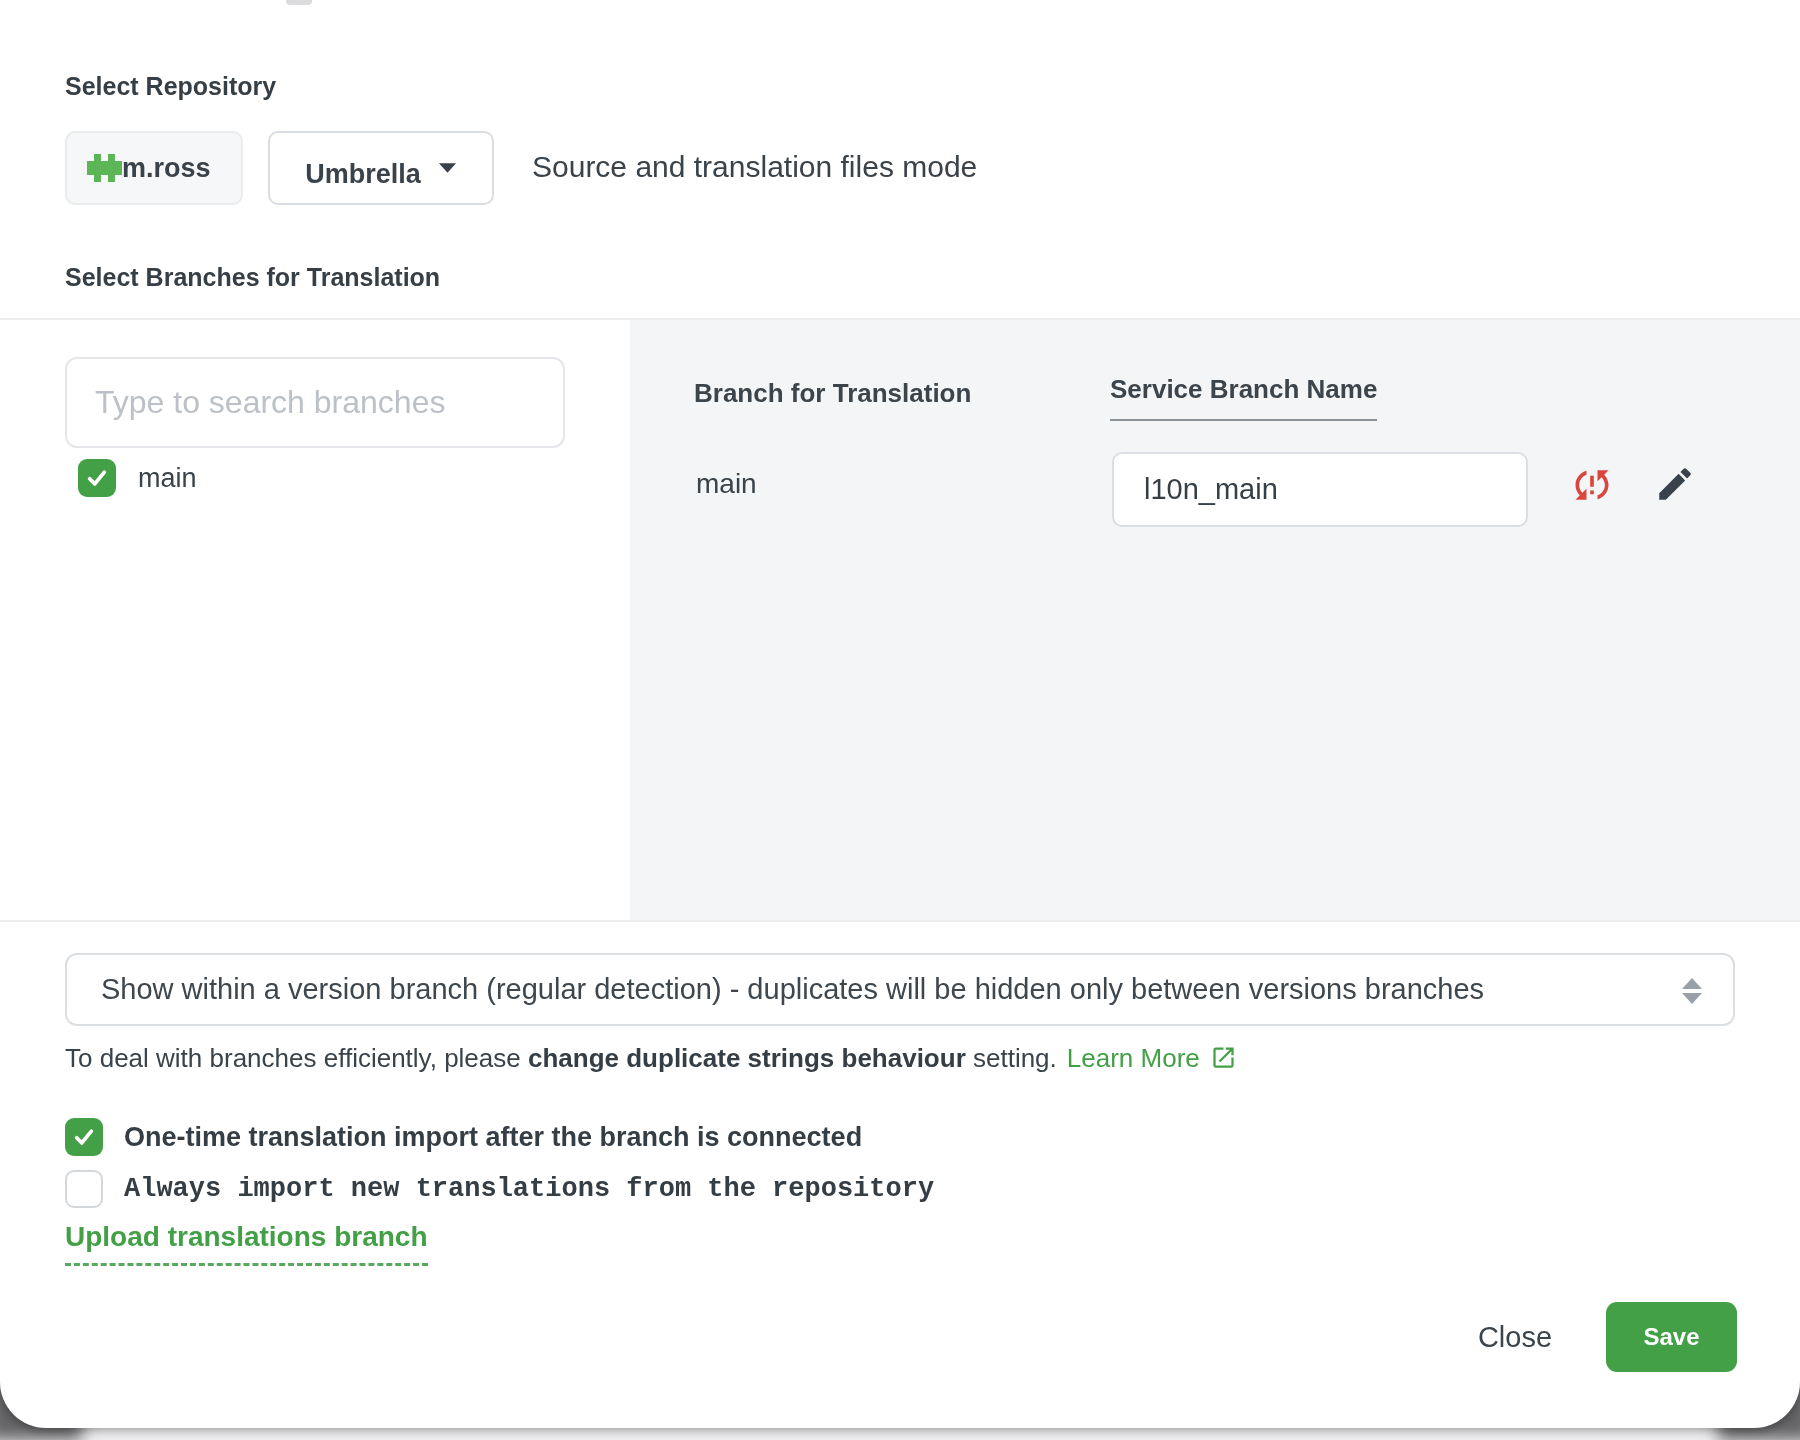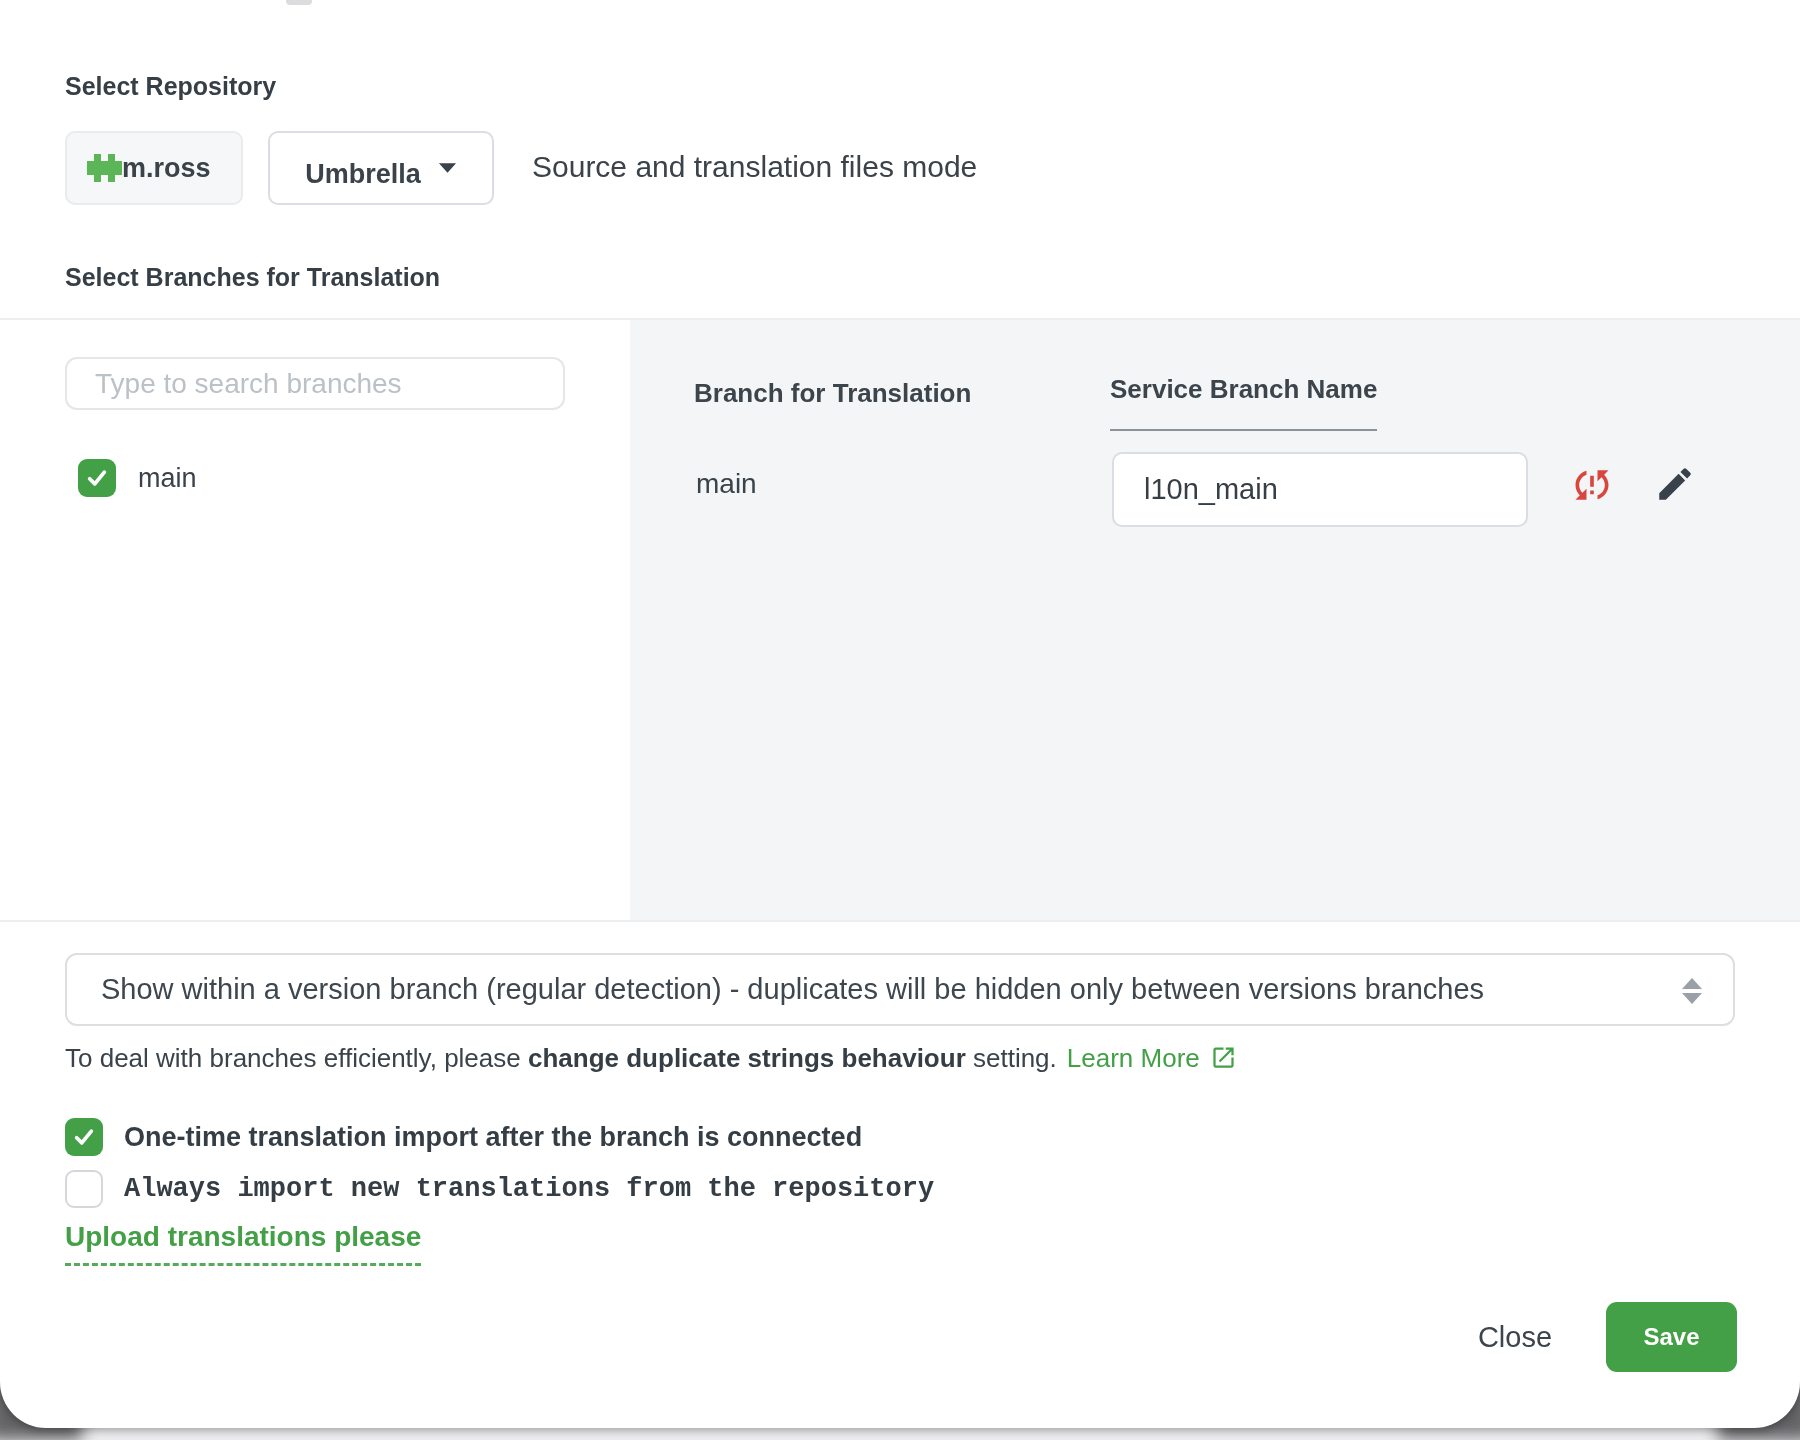--- a/index.html
+++ b/index.html
@@ -25,36 +25,36 @@
              background:#fff;border:2px solid #dadde1;border-radius:10px;
              display:flex;align-items:center;justify-content:center;gap:17px;cursor:pointer;}
   .project-select span{font-size:27px;font-weight:600;color:#3a424a;margin-top:12px;}
   .mode-text{left:532px;top:150px;font-size:30px;color:#3a424a;}
 
   .divider{left:0;right:0;height:2px;background:#edeef0;}
   .divider.top{top:318px;}
   .divider.bottom{top:920px;}
   .panel-right{left:630px;top:320px;right:0;height:600px;background:#f4f5f6;}
 
-  .search-input{left:65px;top:357px;width:500px;height:53px;box-sizing:border-box;
-                border:2px solid #e4e6e9;border-radius:12px;font-size:28px;color:#be185d;
+  .search-input{left:65px;top:357px;width:500px;height:91px;box-sizing:border-box;
+                border:2px solid #e4e6e9;border-radius:12px;font-size:32px;color:#be185d;
                 padding:0 28px;outline:none;font-family:inherit;background:#fff;}
   .search-input::placeholder{color:#bcc1c7;}
 
   .cbx{width:38px;height:38px;box-sizing:border-box;border-radius:9px;flex:0 0 auto;
        display:flex;align-items:center;justify-content:center;cursor:pointer;}
   .cbx.checked{background:#43a047;}
   .cbx.unchecked{background:#fff;border:2px solid #d5d8db;}
 
   .branch-row{left:78px;top:459px;display:flex;align-items:center;gap:22px;cursor:pointer;}
   .branch-row .lbl{font-size:27px;color:#3a424a;}
 
   .col-header{font-size:26px;font-weight:700;color:#3c444c;}
   .col-branch{left:694px;top:378px;}
-  .col-service{left:1110px;top:374px;padding-bottom:24px;border-bottom:2px solid #8b9399;}
+  .col-service{left:1110px;top:374px;padding-bottom:14px;border-bottom:2px solid #8b9399;}
 
   .row-branch-name{left:696px;top:468px;font-size:28px;color:#3a424a;}
   .service-input{left:1112px;top:452px;width:416px;height:75px;box-sizing:border-box;
                  border:2px solid #dadde1;border-radius:10px;font-size:29px;color:#363e46;
                  padding:8px 30px;outline:none;font-family:inherit;background:#fff;}
   .icon-btn{display:flex;align-items:center;justify-content:center;cursor:pointer;background:none;border:none;padding:0;}
   .sync-btn{left:1570px;top:463px;width:44px;height:44px;}
   .edit-btn{left:1652px;top:461px;width:46px;height:46px;}
 
   .dup-select{left:65px;top:953px;width:1670px;height:73px;box-sizing:border-box;
@@ -175,18 +175,18 @@
       <div class="lbl">One-time translation import after the branch is connected</div>
     </div>
 
     <div class="abs opt-row r2">
       <div class="cbx unchecked">
         
       </div>
       <div class="lbl">Always import new translations from the repository</div>
     </div>
 
-    <div class="abs upload-link">Upload translations please</div>
+    <div class="abs upload-link">Upload translations branch</div>
 
     <button class="abs close-btn">Close</button>
     <button class="abs save-btn">Save</button>
   </div>
 </div>
 
 </body></html>

